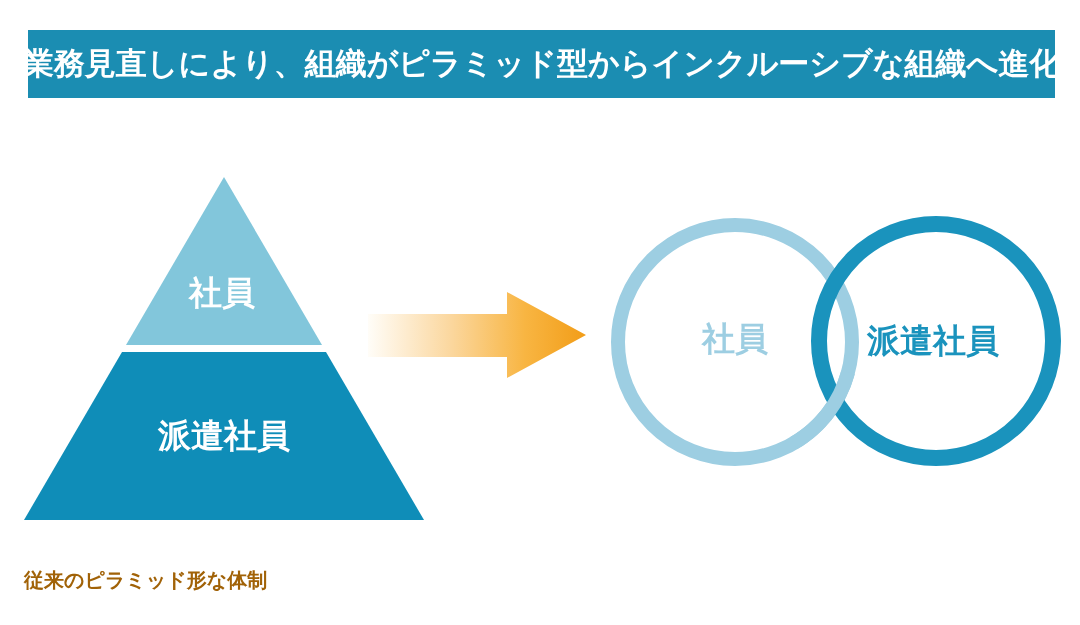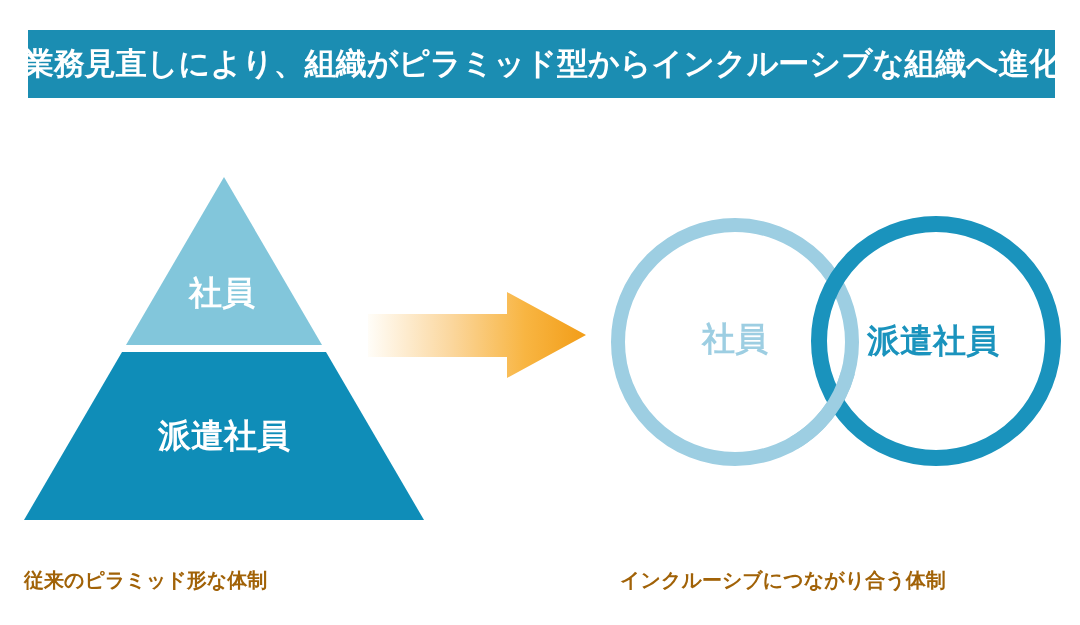--- a/index.html
+++ b/index.html
@@ -92,15 +92,14 @@
     <circle cx="735" cy="342" r="117" fill="none" stroke-width="14" stroke="#9dcee2"></circle>
     <circle cx="936" cy="341" r="117" fill="none" stroke-width="16" stroke="#1a93bd"></circle>
     <path d="M 848,372.3 A 117,117 0 0 1 793.5,443.3" fill="none" stroke-width="14" stroke="#9dcee2"></path>
 
     <text class="shape-label" x="735" y="350" text-anchor="middle" fill="#9dcee2">社員</text>
     <text class="shape-label" x="933" y="352" text-anchor="middle" fill="#1a93bd">派遣社員</text>
   </svg>
 
   <div class="caption caption-left">従来のピラミッド形な体制</div>
 
-  <div class="caption caption-right">インクルーシブにつながり合う体制</div>
 
 </div>
 
 </body></html>

